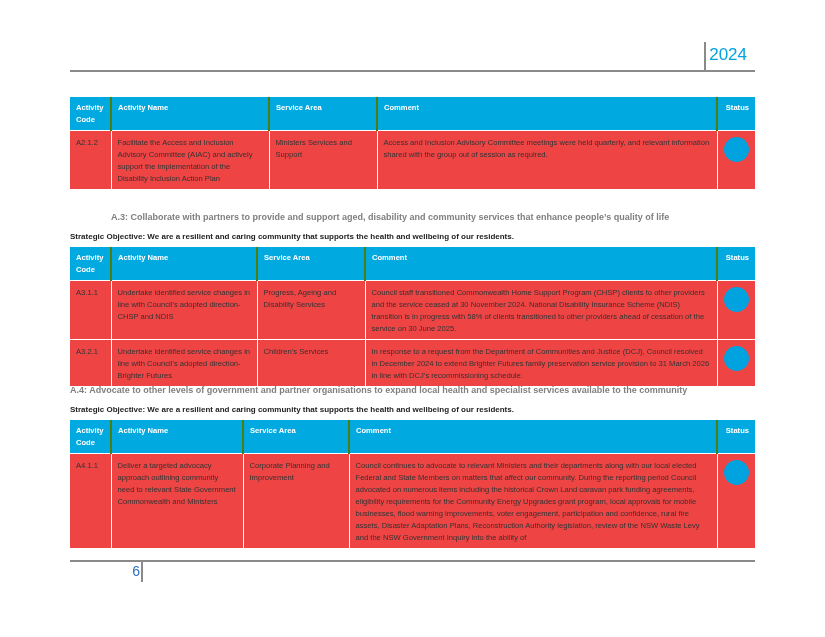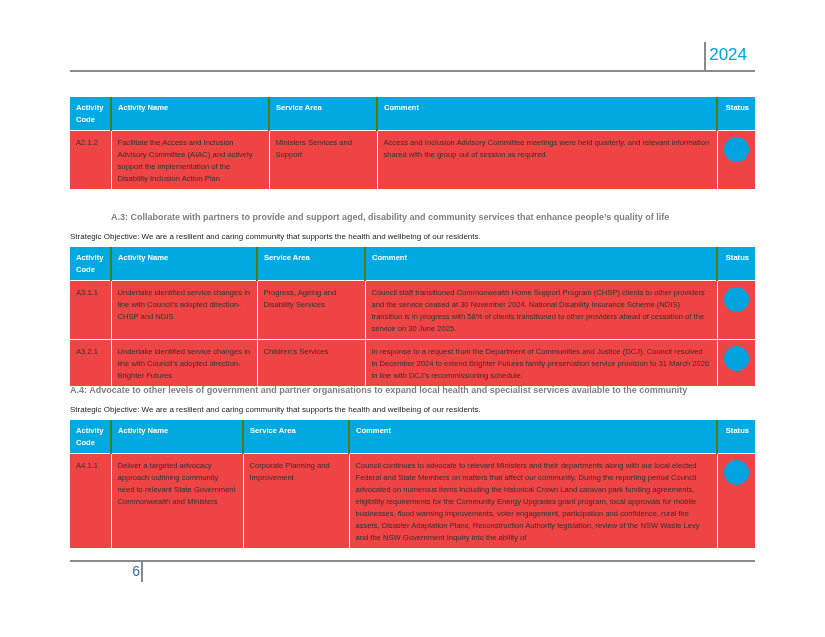--- a/index.html
+++ b/index.html
@@ -11,21 +11,21 @@
   .hdr-year { position:absolute; right:8px; top:3px; font-size:17px; color:#00a3e0; }
   .tbl { position:absolute; left:70px; width:685px; border-collapse:collapse; font-size:7.6px; line-height:12px; }
   .tbl th { background:#00a9e0; color:#fff; font-weight:bold; text-align:left; vertical-align:top;
             padding:5px 6px 4px 6px; border-right:2px solid #4d7c0f; height:24px; }
   .tbl th:last-child { border-right:none; text-align:right; }
   .tbl td { background:#ef4444; vertical-align:top; padding:6px 6px 4px 6px; color:#333;
             border-right:1px solid #ffffff; border-top:1px solid #ffffff; }
   .tbl td:last-child { border-right:none; }
   .dot { width:25px; height:25px; border-radius:50%; background:#00a3e0; margin:0 0 0 auto; }
   .sec-title { position:absolute; left:70px; font-size:9px; color:#7f7f7f; font-weight:bold; }
-  .sec-obj { position:absolute; left:70px; font-size:8px; color:#222; }
+  .sec-obj { position:absolute; left:70px; font-size:8px; color:#222;font-weight:bold; }
   .footer { position:absolute; left:70px; top:560px; width:685px; border-top:2px solid #8a8a8a; }
   .pg { position:absolute; left:120px; top:563px; font-size:14px; color:#2f6ec2; width:20px; text-align:right; }
   .pg-sep { position:absolute; left:141px; top:562px; height:20px; border-left:2px solid #8a8a8a; }
 </style>
 </head>
 <body>
 
 <div class="hdr">
   <span class="hdr-sep"></span>
   <span class="hdr-year">2024</span>

